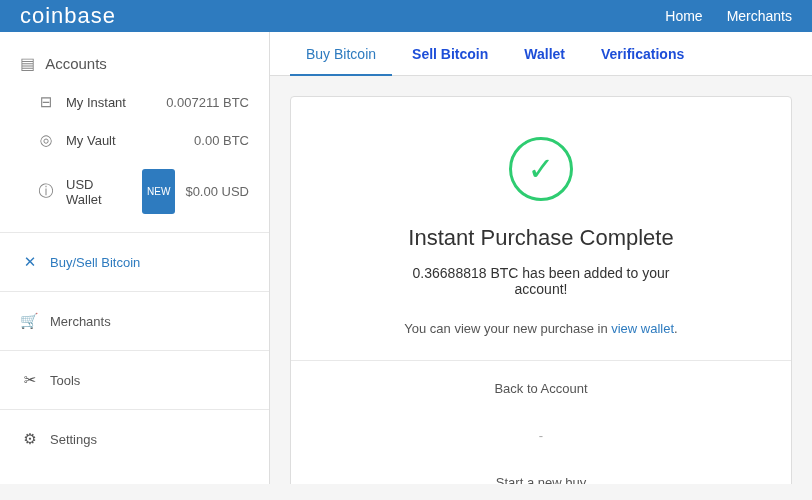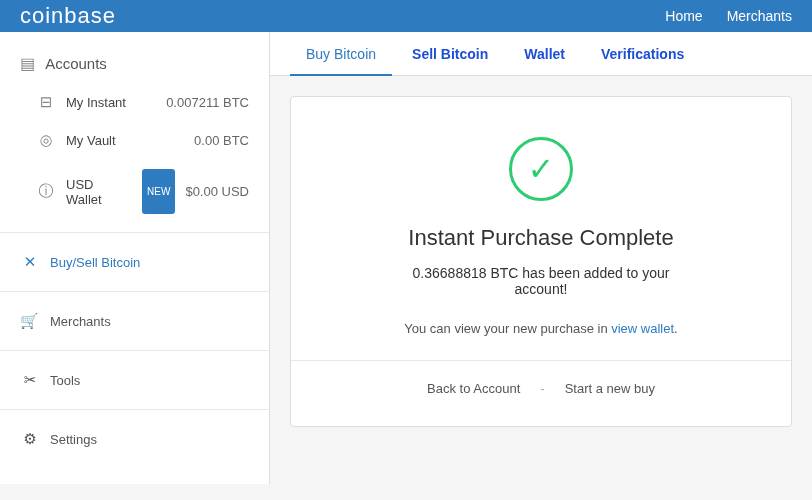--- a/index.html
+++ b/index.html
@@ -183,21 +183,22 @@
     }
     .card-divider {
       height: 1px;
       background: #e8e8e8;
       margin: 24px -30px 20px -30px;
     }
     .card-actions {
       display: flex;
       justify-content: center;
       align-items: center;
-      gap: 20px;
+      gap: 32px;
+      flex-direction: column;
     }
     .card-link {
       color: #555;
       font-size: 13px;
       cursor: pointer;
       text-decoration: none;
     }
     .card-separator {
       color: #aaa;
       font-size: 13px;

